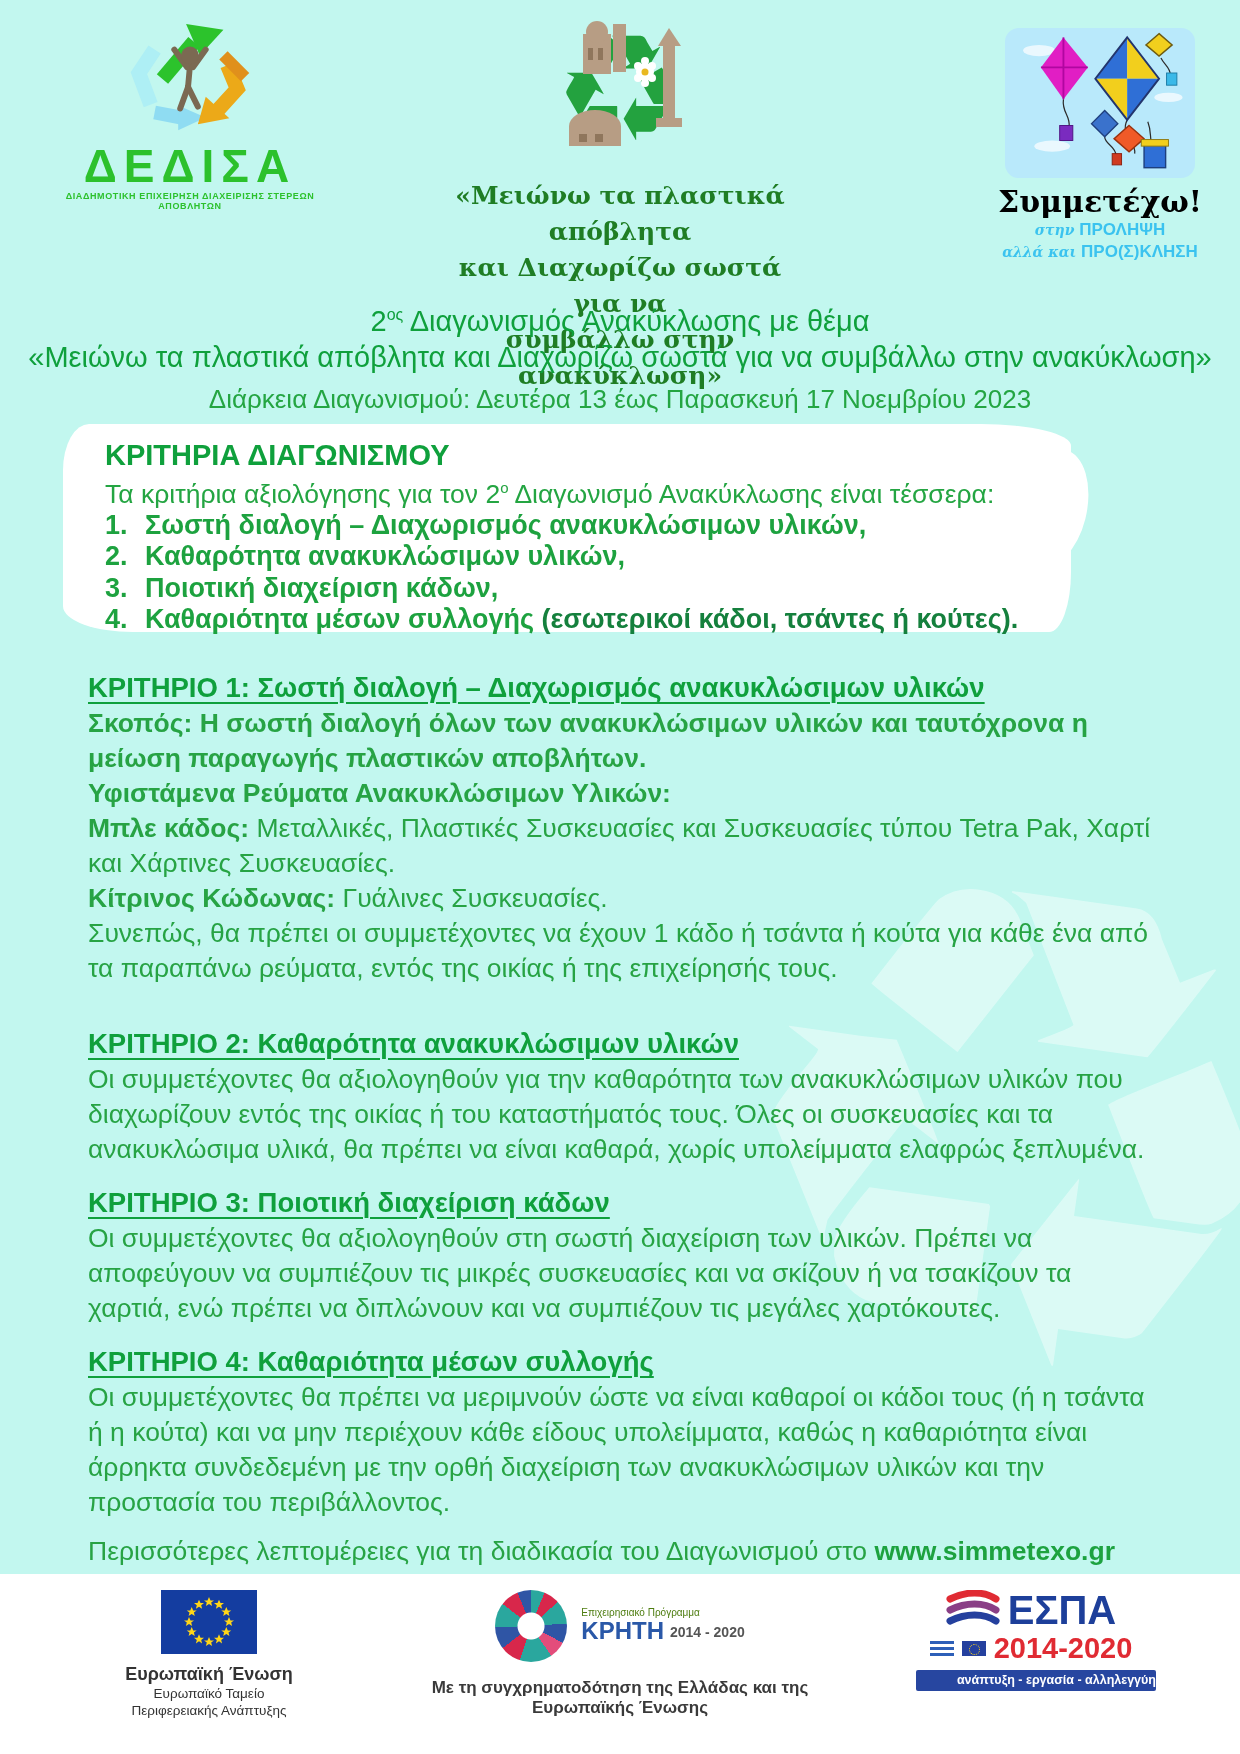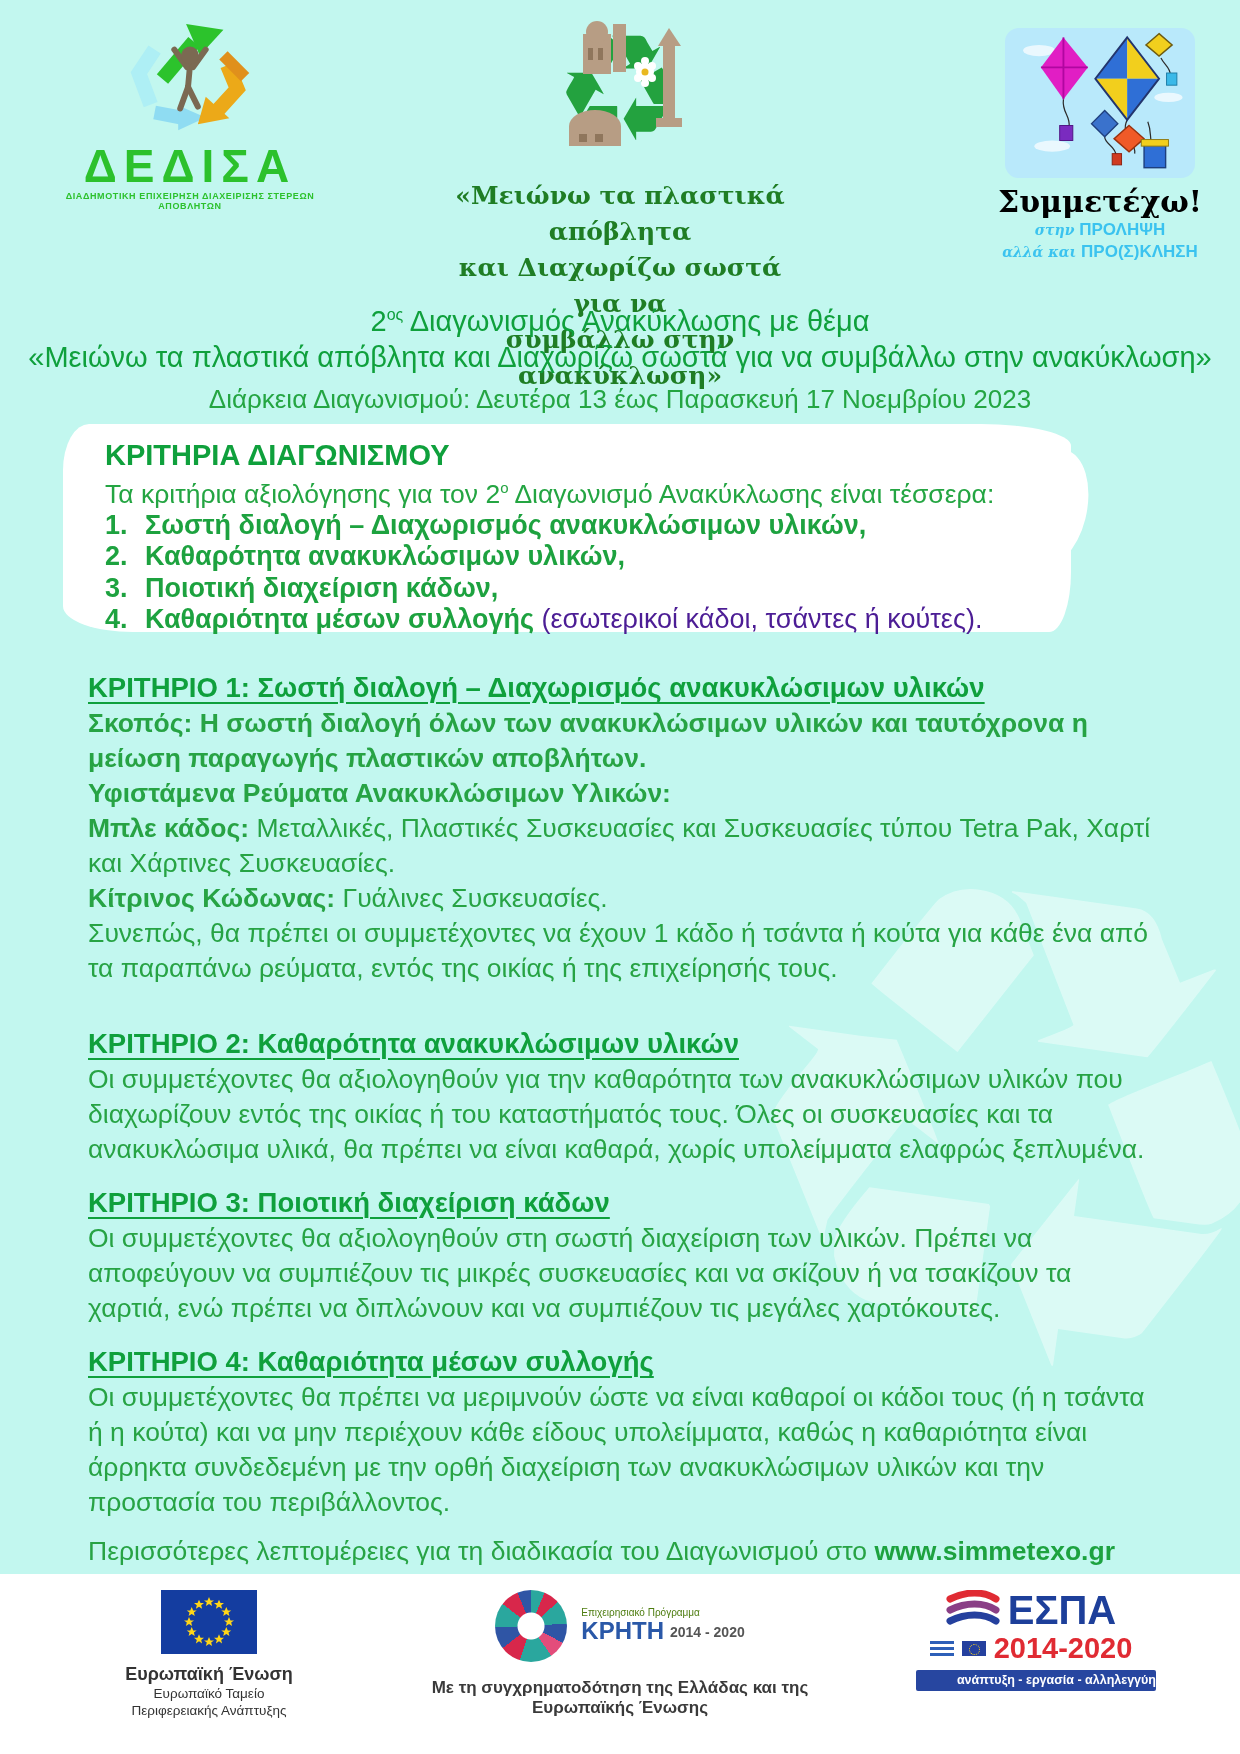--- a/index.html
+++ b/index.html
@@ -40,21 +40,21 @@
     padding:14px 30px 0 42px;box-sizing:border-box;margin-left:8px;
   }
   .criteria-box::before{content:"";position:absolute;right:-16px;top:24px;width:70px;height:120px;
     background:#ffffff;border-radius:40% 60% 55% 45%;transform:rotate(14deg);}
   .criteria-heading{font-size:29px;font-weight:bold;color:#0fa03c;line-height:34px;}
   .criteria-intro{font-size:26.5px;color:#24a542;line-height:32px;}
   .criteria-intro sup{font-size:15px;}
   .criteria-item{display:flex;font-size:27px;line-height:31.5px;color:#1da23f;}
   .criteria-item .num{width:40px;font-weight:bold;flex:0 0 40px;}
   .criteria-item .b{font-weight:bold;}
-  .criteria-item .n{font-weight:normal;color:#4c1d95;}
+  .criteria-item .n{font-weight:bold;color:#15803d;}
   
   .content{position:absolute;left:88px;top:670px;width:1068px;font-size:26.5px;
     line-height:35px;color:#27a344;}
   .section h3{margin:0;font-size:27.5px;font-weight:bold;color:#0fa03c;line-height:35px;
     text-decoration:underline;text-decoration-thickness:2px;text-underline-offset:5px;display:inline;}
   .section{margin:0;}
   .section + .section{margin-top:40px;}
   .section.tight{margin-top:14px;}
   .section p{margin:0;}
   .b{font-weight:bold;}

